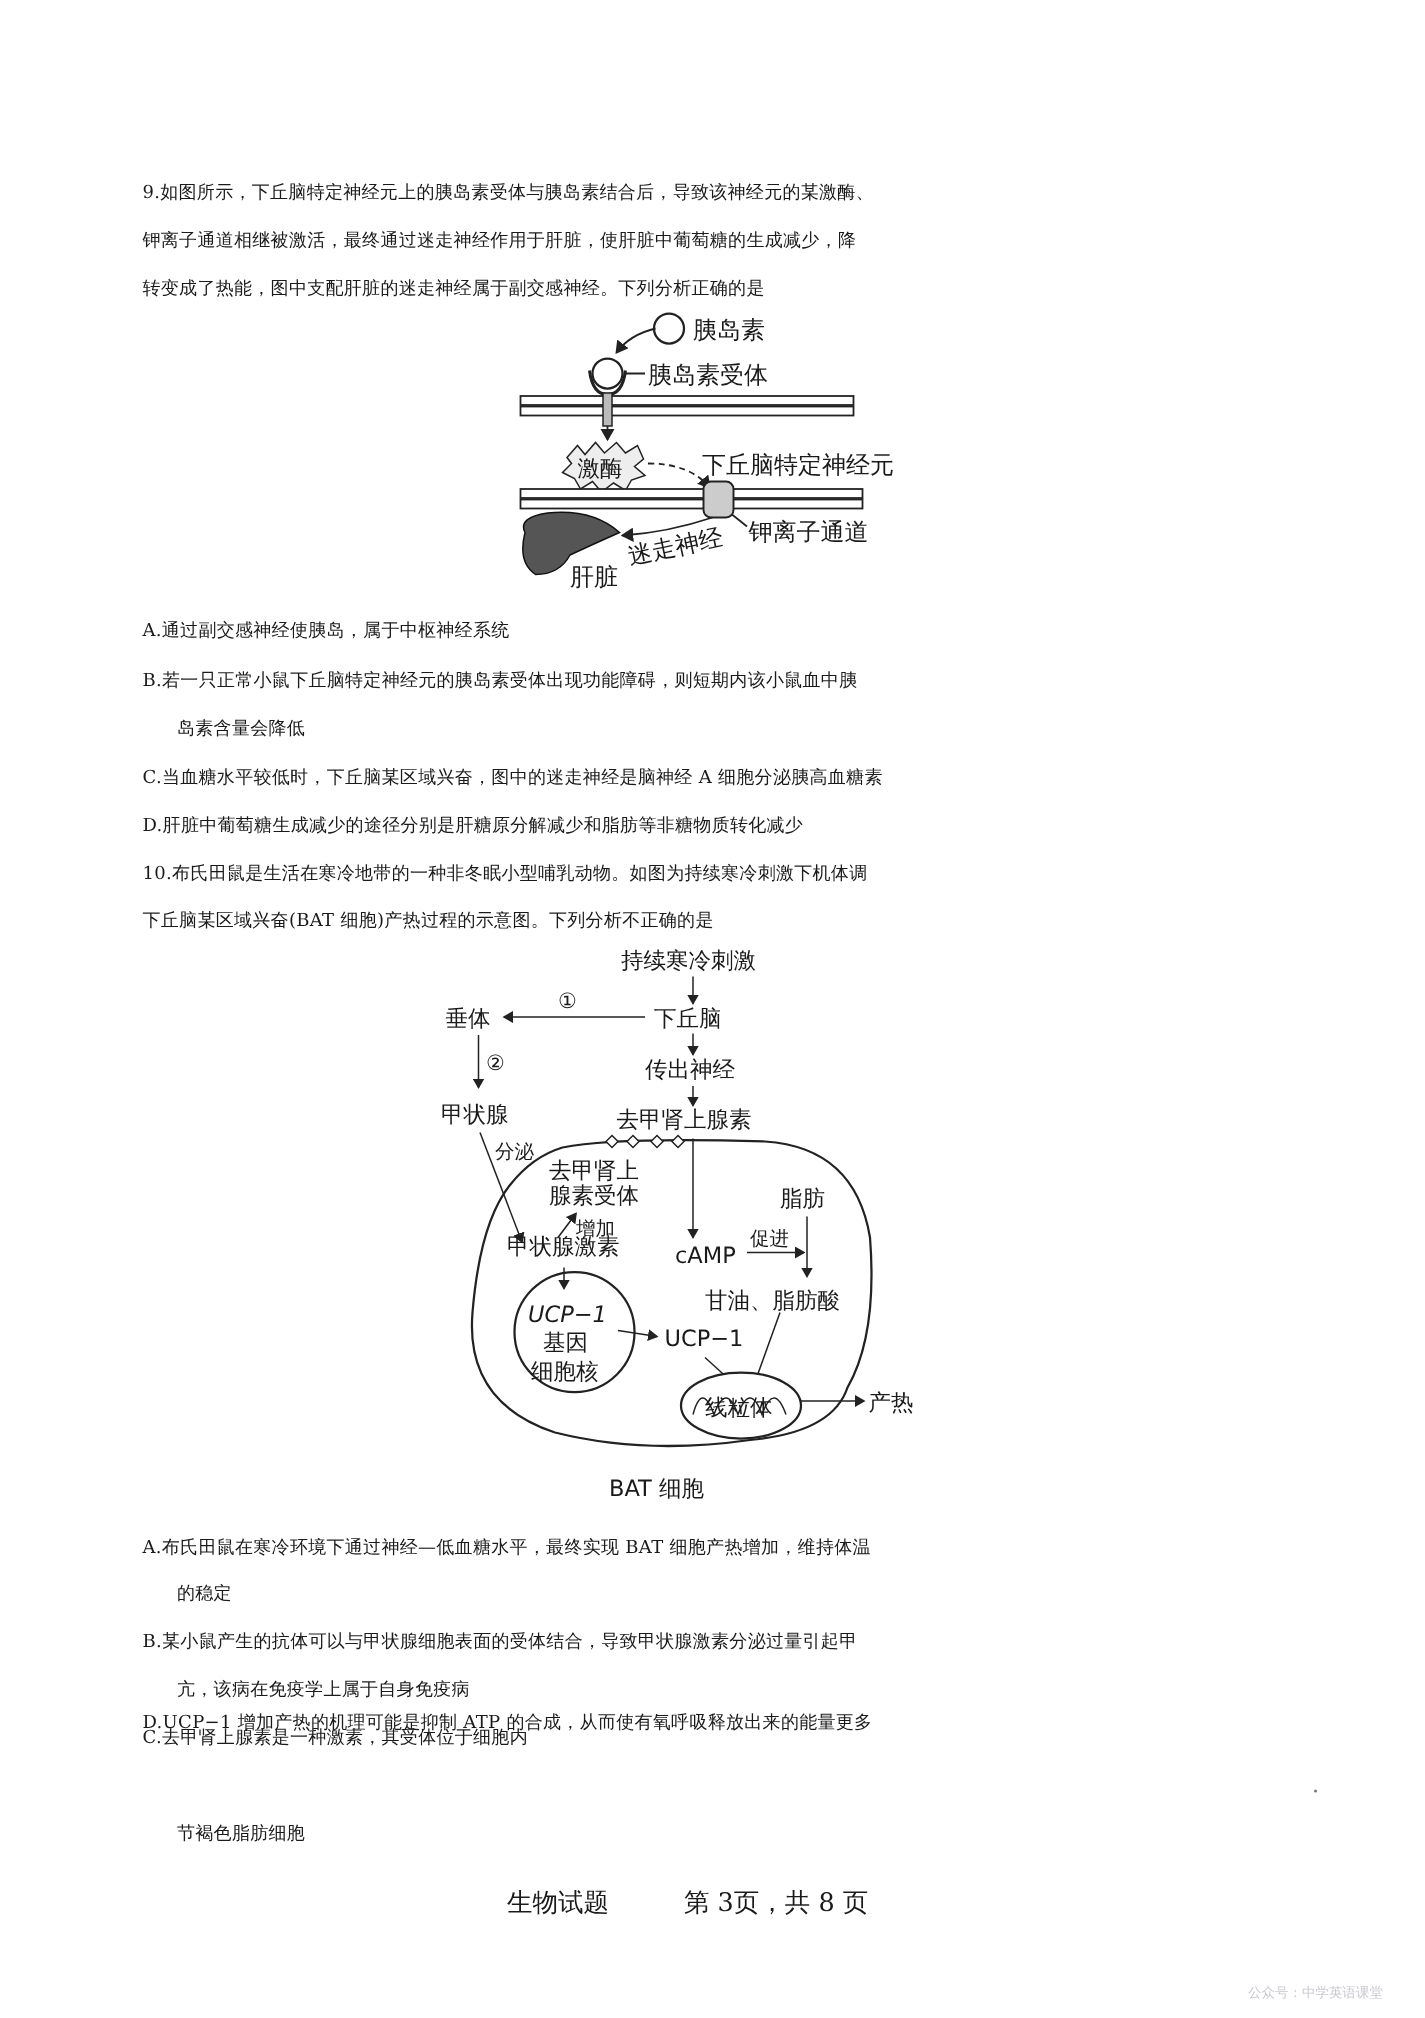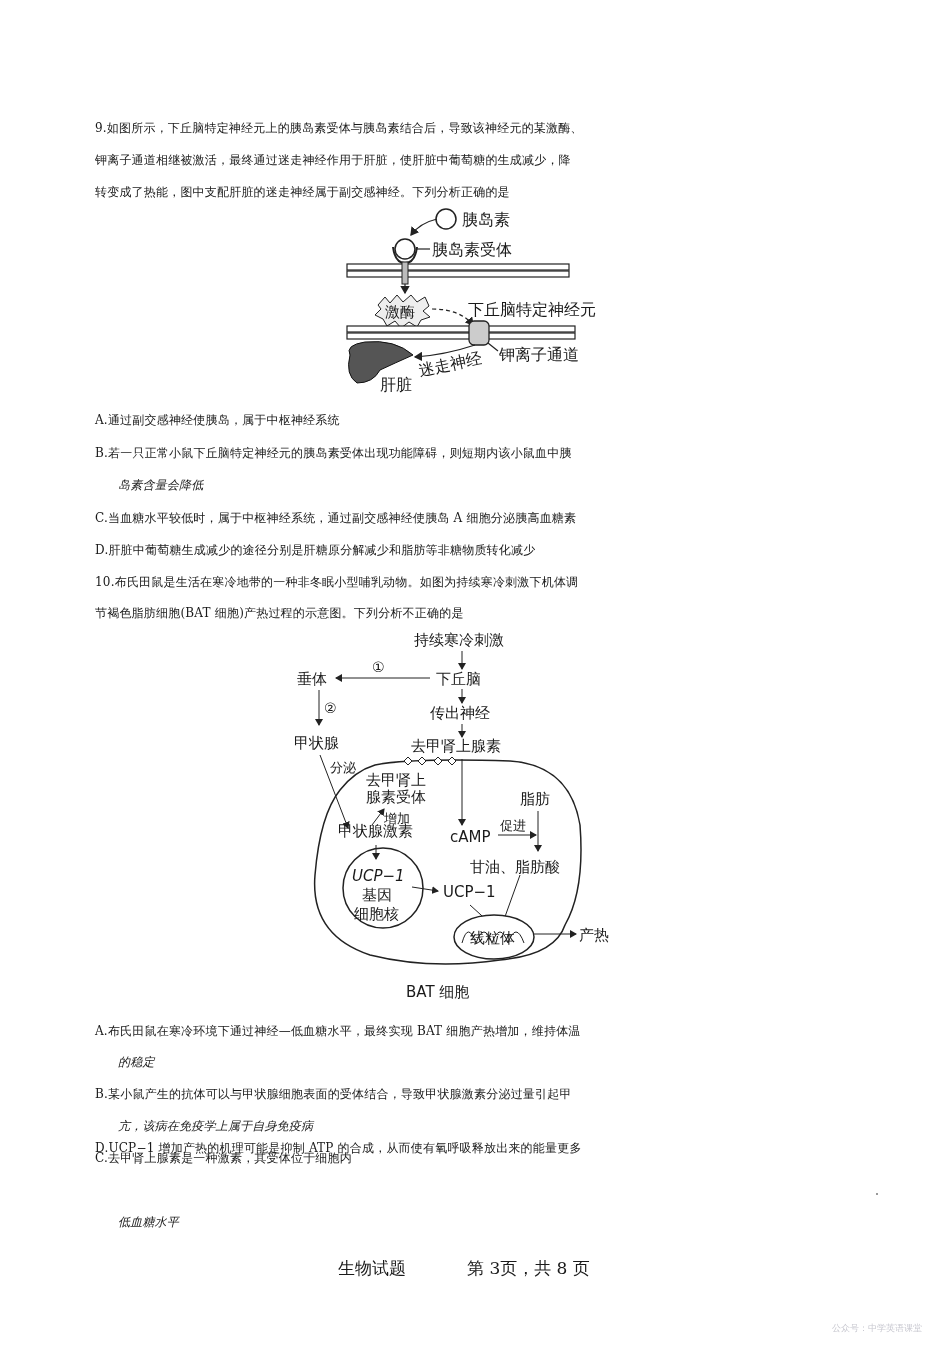--- a/index.html
+++ b/index.html
@@ -1,19 +1,19 @@
 <!DOCTYPE html>
 <html><head>
 <meta charset="utf-8">
 <style>
   html, body { margin:0; padding:0; background:#ffffff; }
   body { width:950px; height:1345px; position:relative; overflow:hidden;
          font-family:"DejaVu Serif","Liberation Serif",serif; color:#1a1a1a; }
   .line { position:absolute; left:95px; font-size:12px; line-height:24px; white-space:nowrap; letter-spacing:0.2px; }
-  .indent { left:118px;font-style:italic; }
+  .indent { left:118px; }
   .fig { position:absolute; }
   .fig text { font-family:"DejaVu Sans","Liberation Sans",sans-serif; fill:#1a1a1a; }
   .footer { position:absolute; top:1257px; font-size:17px;text-align:right; }
   .watermark { position:absolute; left:832px; top:1322px; font-size:9px; color:#c8c8d0; font-family:Liberation Sans, sans-serif; }
   .dot { position:absolute; left:876px; top:1193px; width:2px; height:2px; background:#777; border-radius:50%; }
 </style>
 </head>
 <body>
 
 <div class="line" style="top:116px">9.如图所示，下丘脑特定神经元上的胰岛素受体与胰岛素结合后，导致该神经元的某激酶、</div>
@@ -48,25 +48,25 @@
   <text x="164" y="155" font-size="16">钾离子通道</text>
   <path d="M140,140 Q110,150 80,152" fill="none" stroke="#222" stroke-width="1.2" marker-end="url(#ah)"></path>
   <path d="M15,150 Q10,140 30,137 Q60,134 78,150 Q60,158 45,165 Q38,178 22,178 Q10,170 15,150 Z" fill="#555" stroke="#111"></path>
   <text x="84" y="168" font-size="16" transform="rotate(-12 100 165)">迷走神经</text>
   <text x="45" y="185" font-size="16">肝脏</text>
 </svg>
 
 <div class="line" style="top:408px">A.通过副交感神经使胰岛，属于中枢神经系统</div>
 <div class="line" style="top:441px">B.若一只正常小鼠下丘脑特定神经元的胰岛素受体出现功能障碍，则短期内该小鼠血中胰</div>
 <div class="line indent" style="top:473px">岛素含量会降低</div>
-<div class="line" style="top:506px">C.当血糖水平较低时，属于中枢神经系统，通过副交感神经使胰岛 A 细胞分泌胰高血糖素</div>
+<div class="line" style="top:506px">C.当血糖水平较低时，下丘脑某区域兴奋，图中的迷走神经是脑神经 A 细胞分泌胰高血糖素</div>
 <div class="line" style="top:538px">D.肝脏中葡萄糖生成减少的途径分别是肝糖原分解减少和脂肪等非糖物质转化减少</div>
 
 <div class="line" style="top:570px">10.布氏田鼠是生活在寒冷地带的一种非冬眠小型哺乳动物。如图为持续寒冷刺激下机体调</div>
-<div class="line" style="top:601px">节褐色脂肪细胞(BAT 细胞)产热过程的示意图。下列分析不正确的是</div>
+<div class="line" style="top:601px">下丘脑某区域兴奋(BAT 细胞)产热过程的示意图。下列分析不正确的是</div>
 
 <svg class="fig" style="left:280px;top:625px" width="360" height="380" viewBox="0 0 360 380">
   <defs>
     <marker id="ah2" markerWidth="8" markerHeight="8" refX="6" refY="4" orient="auto">
         <path d="M0,0 L7,4 L0,8 Z" fill="#222"></path>
       </marker>
   </defs>
   <g font-size="15">
     <text x="134" y="20">持续寒冷刺激</text>
     <line x1="182" y1="26" x2="182" y2="44" stroke="#222" marker-end="url(#ah2)"></line>
@@ -120,19 +120,19 @@
     <text x="126" y="372">BAT 细胞</text>
   </g>
 </svg>
 
 <div class="line" style="top:1019px">A.布氏田鼠在寒冷环境下通过神经—低血糖水平，最终实现 BAT 细胞产热增加，维持体温</div>
 <div class="line indent" style="top:1050px">的稳定</div>
 <div class="line" style="top:1082px">B.某小鼠产生的抗体可以与甲状腺细胞表面的受体结合，导致甲状腺激素分泌过量引起甲</div>
 <div class="line indent" style="top:1114px">亢，该病在免疫学上属于自身免疫病</div>
 <div class="line" style="top:1146px">C.去甲肾上腺素是一种激素，其受体位于细胞内</div>
 <div class="line" style="top:1136px">D.UCP−1 增加产热的机理可能是抑制 ATP 的合成，从而使有氧呼吸释放出来的能量更多</div>
-<div class="line indent" style="top:1210px">低血糖水平</div>
+<div class="line indent" style="top:1210px">节褐色脂肪细胞</div>
 
 <div class="dot"></div>
 
 <div class="footer" style="left:338px">生物试题</div>
-<div class="footer" style="left:467px">第 3页，共 8 页</div>
+<div class="footer" style="left:456px">第 3页，共 8 页</div>
 <div class="watermark">公众号：中学英语课堂</div>
 
 </body></html>

